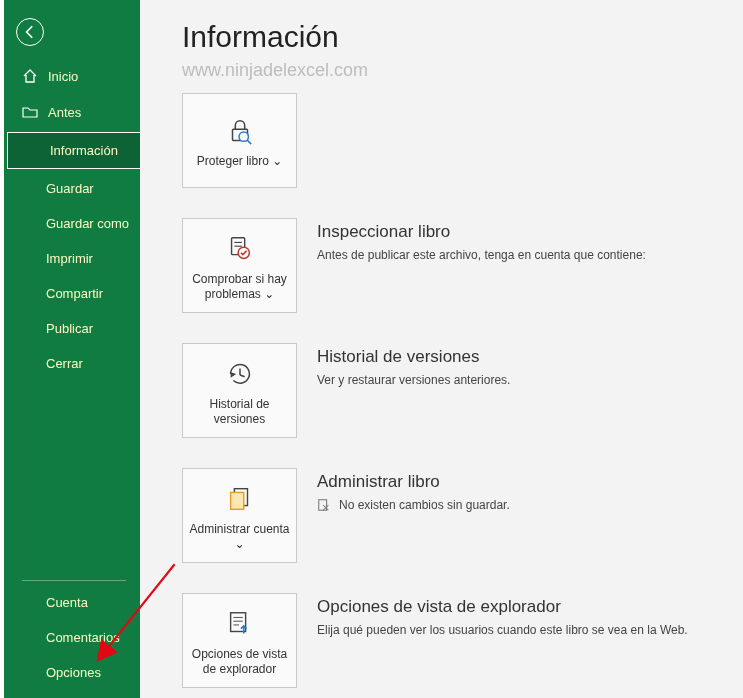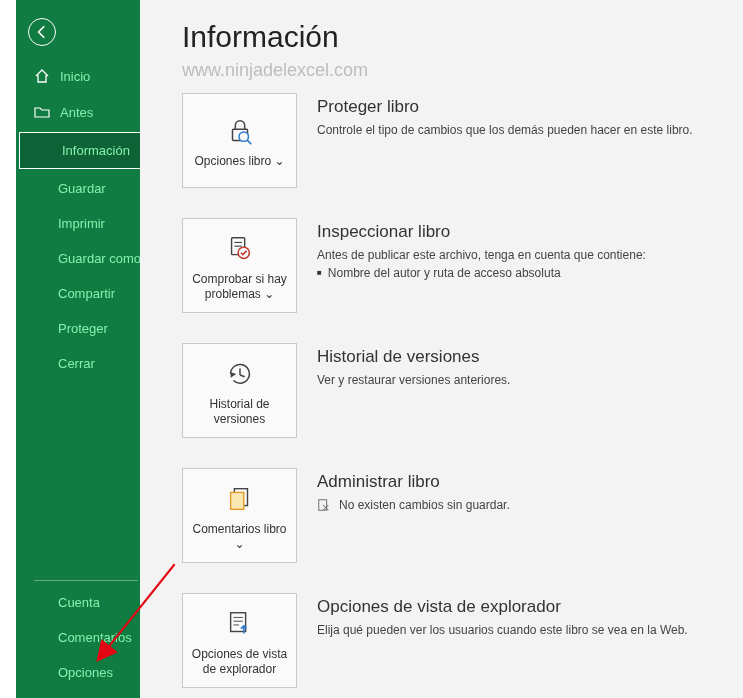--- a/index.html
+++ b/index.html
@@ -6,28 +6,28 @@
     body {
       font-family: "Segoe UI", Arial, sans-serif;
       width: 743px;
       height: 698px;
       overflow: hidden;
       background: #fff;
       position: relative;
     }
     .sidebar {
       position: absolute;
-      left: 16px; top: 0;
+      left: 4px; top: 0;
       width: 140px;
       height: 698px;
       background: #177245;
       background: #0e7a3d;
       background: #0e6f3a;
       background: #107C41;
-      color: #86efac;
+      color: #fef9c3;
       font-size: 13px;
     }
     .sidebar .back {
       width: 28px; height: 28px;
       margin: 18px 0 10px 12px;
       border: 1.5px solid #fff;
       border-radius: 50%;
       display: flex; align-items: center; justify-content: center;
       cursor: pointer;
     }
@@ -168,30 +168,30 @@
     </div>
 
     <div class="menu-item selected sublevel">
       <span>Información</span>
     </div>
 
     <div class="menu-item sublevel">
       <span>Guardar</span>
     </div>
     <div class="menu-item sublevel">
+      <span>Guardar como</span>
+    </div>
+    <div class="menu-item sublevel">
       <span>Imprimir</span>
     </div>
     <div class="menu-item sublevel">
-      <span>Guardar como</span>
-    </div>
-    <div class="menu-item sublevel">
       <span>Compartir</span>
     </div>
     <div class="menu-item sublevel">
-      <span>Proteger</span>
+      <span>Publicar</span>
     </div>
     <div class="menu-item sublevel">
       <span>Cerrar</span>
     </div>
   </div>
 
   <div class="menu-bottom">
     <div class="menu-sep"></div>
     <div class="menu-item sublevel">
       <span>Cuenta</span>
@@ -213,47 +213,40 @@
   <div class="section">
     <div class="tile">
       <div class="ticon">
         <svg width="30" height="30" viewBox="0 0 32 32">
             <rect x="8" y="14" width="16" height="12" rx="1" stroke="#444" stroke-width="1.6" fill="none"></rect>
             <path d="M11 14 V10 a5 5 0 0 1 10 0 V14" stroke="#444" stroke-width="1.6" fill="none"></path>
             <circle cx="20" cy="22" r="5" stroke="#2A7DD1" stroke-width="1.6" fill="#f9f9f9"></circle>
             <line x1="24" y1="26" x2="28" y2="30" stroke="#2A7DD1" stroke-width="1.6"></line>
           </svg>
       </div>
-      <div class="tlabel">Opciones libro ⌄</div>
-    </div>
-    <div class="section-body">
-      <h3>Proteger libro</h3>
-      <p>Controle el tipo de cambios que los demás pueden hacer en este libro.</p>
+      <div class="tlabel">Proteger libro ⌄</div>
     </div>
   </div>
 
   <div class="section">
     <div class="tile">
       <div class="ticon">
         <svg width="30" height="30" viewBox="0 0 32 32">
             <rect x="7" y="4" width="14" height="18" rx="1" stroke="#444" stroke-width="1.5" fill="none"></rect>
             <line x1="10" y1="9" x2="18" y2="9" stroke="#444" stroke-width="1.2"></line>
             <line x1="10" y1="13" x2="18" y2="13" stroke="#444" stroke-width="1.2"></line>
             <circle cx="20" cy="20" r="6" stroke="#C0392B" stroke-width="1.6" fill="#fafafa"></circle>
             <path d="M17 20 L19 22 L23 18" stroke="#C0392B" stroke-width="1.6" fill="none"></path>
           </svg>
       </div>
       <div class="tlabel">Comprobar si hay problemas ⌄</div>
     </div>
     <div class="section-body">
       <h3>Inspeccionar libro</h3>
       <p>Antes de publicar este archivo, tenga en cuenta que contiene:</p>
-      <ul>
-        <li>Nombre del autor y ruta de acceso absoluta</li>
-      </ul>
     </div>
   </div>
 
   <div class="section">
     <div class="tile">
       <div class="ticon">
         <svg width="30" height="30" viewBox="0 0 32 32">
             <path d="M6 16 a10 10 0 1 1 3 7" stroke="#444" stroke-width="1.6" fill="none"></path>
             <path d="M6 20 L6 14 L12 16 Z" fill="#444"></path>
             <line x1="16" y1="10" x2="16" y2="17" stroke="#444" stroke-width="1.6"></line>
@@ -269,21 +262,21 @@
   </div>
 
   <div class="section">
     <div class="tile">
       <div class="ticon">
         <svg width="30" height="30" viewBox="0 0 32 32">
             <rect x="10" y="5" width="14" height="18" stroke="#444" stroke-width="1.5" fill="none"></rect>
             <rect x="6" y="9" width="14" height="18" stroke="#E59D2B" stroke-width="1.5" fill="#FBE7B2"></rect>
           </svg>
       </div>
-      <div class="tlabel">Comentarios libro ⌄</div>
+      <div class="tlabel">Administrar cuenta ⌄</div>
     </div>
     <div class="section-body">
       <h3>Administrar libro</h3>
       <div class="line-with-icon">
         <span class="smi">
           <svg viewBox="0 0 16 16">
               <rect x="2" y="2" width="9" height="12" stroke="#777" stroke-width="1.2" fill="none"></rect>
               <path d="M7 8 L13 14 M13 8 L7 14" stroke="#777" stroke-width="1.2"></path>
             </svg>
         </span>

